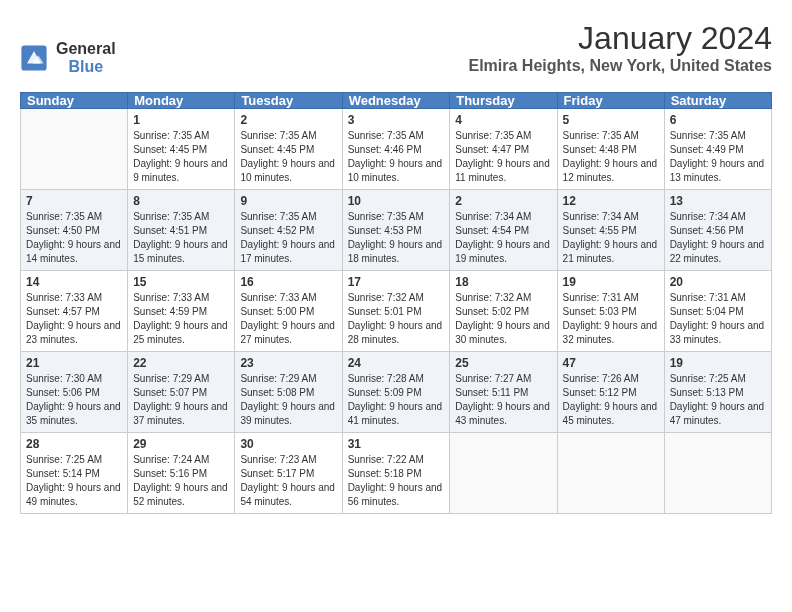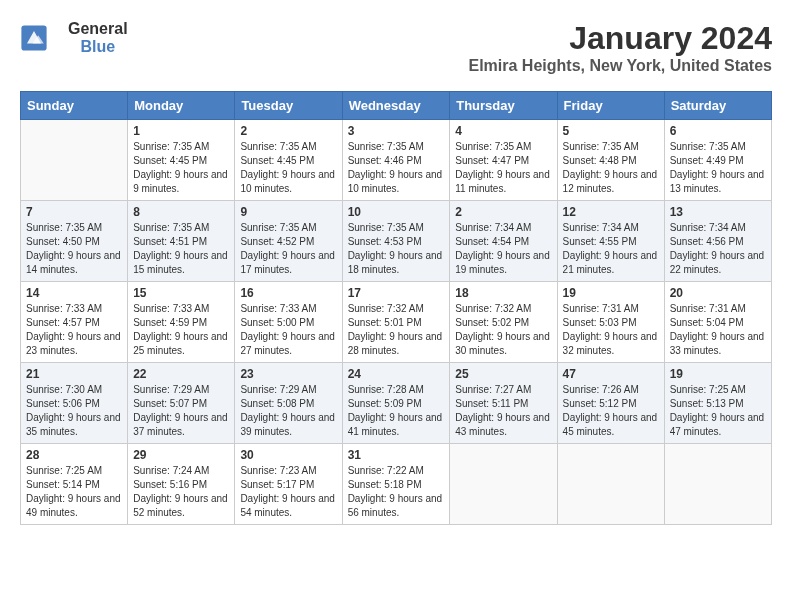--- a/index.html
+++ b/index.html
@@ -12,48 +12,49 @@
     }
     .header-section {
       display: flex;
       justify-content: space-between;
       align-items: flex-start;
       margin-bottom: 16px;
     }
     .logo {
       display: flex;
       align-items: center;
-      gap: 20px;
+      gap: 8px;
+      margin-top: 20px;
     }
     .logo-icon {
       width: 28px;
       height: 28px;
     }
     .title-section {
       text-align: right;
     }
     .month-title {
       font-size: 32px;
-      font-weight: bold;
+      font-weight: normal;
       color: #333;
     }
     .location-title {
       font-size: 16px;
       color: #555;
       font-weight: bold;
     }
     table {
       width: 100%;
       border-collapse: collapse;
       font-size: 11px;
     }
     thead tr th {
       background-color: #4a7fc1;
       color: white;
-      padding: 6px 6px;
+      padding: 0 6px;
       text-align: left;
       font-size: 13px;
       font-weight: bold;
       border: 1px solid #3a6aa8;
     }
     tbody tr td {
       border: 1px solid #ccc;
       padding: 4px 5px;
       vertical-align: top;
       width: 108px;

